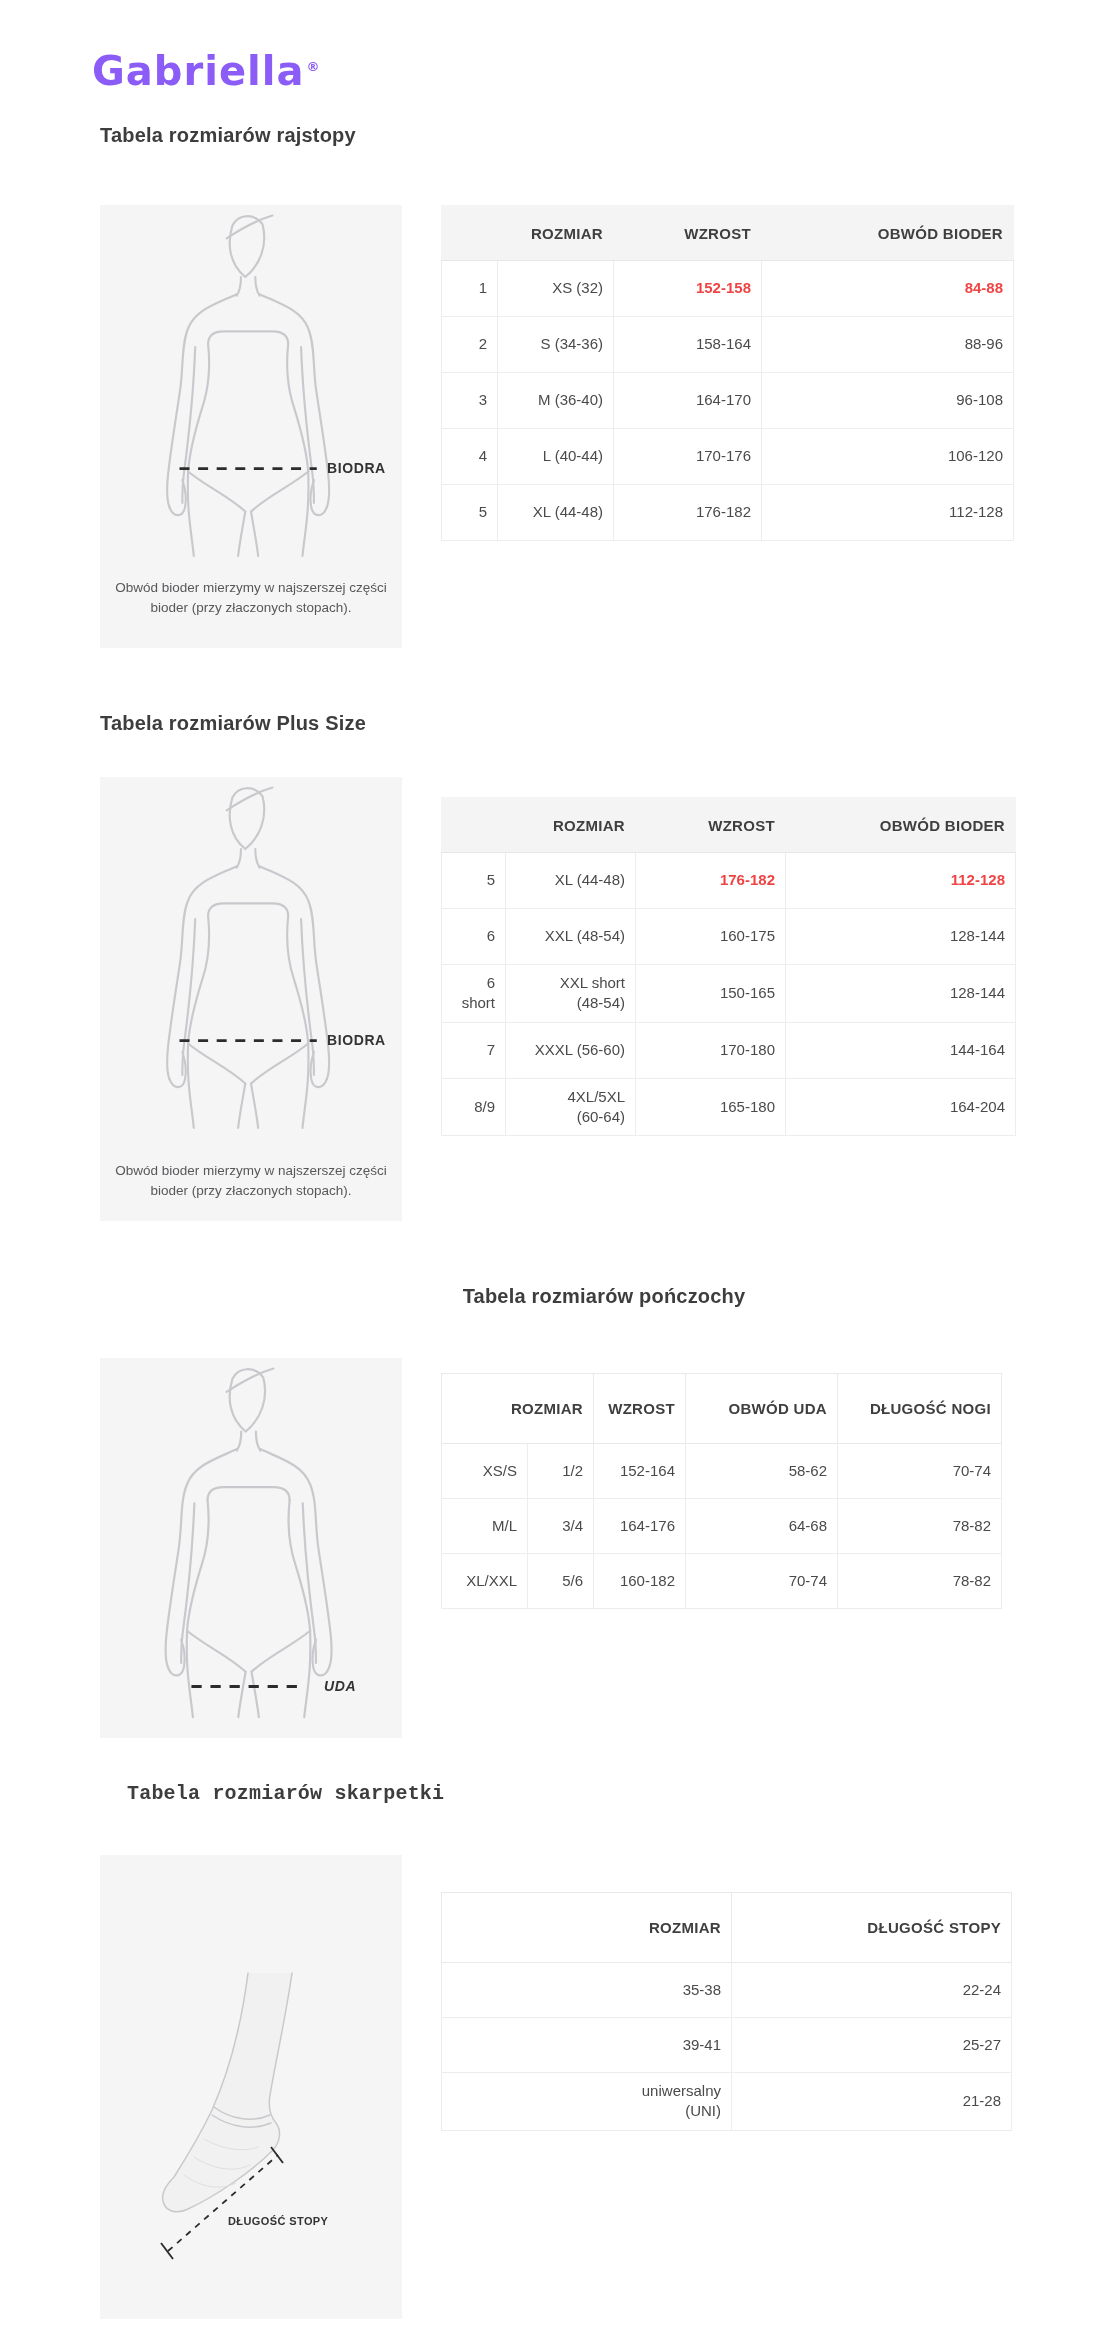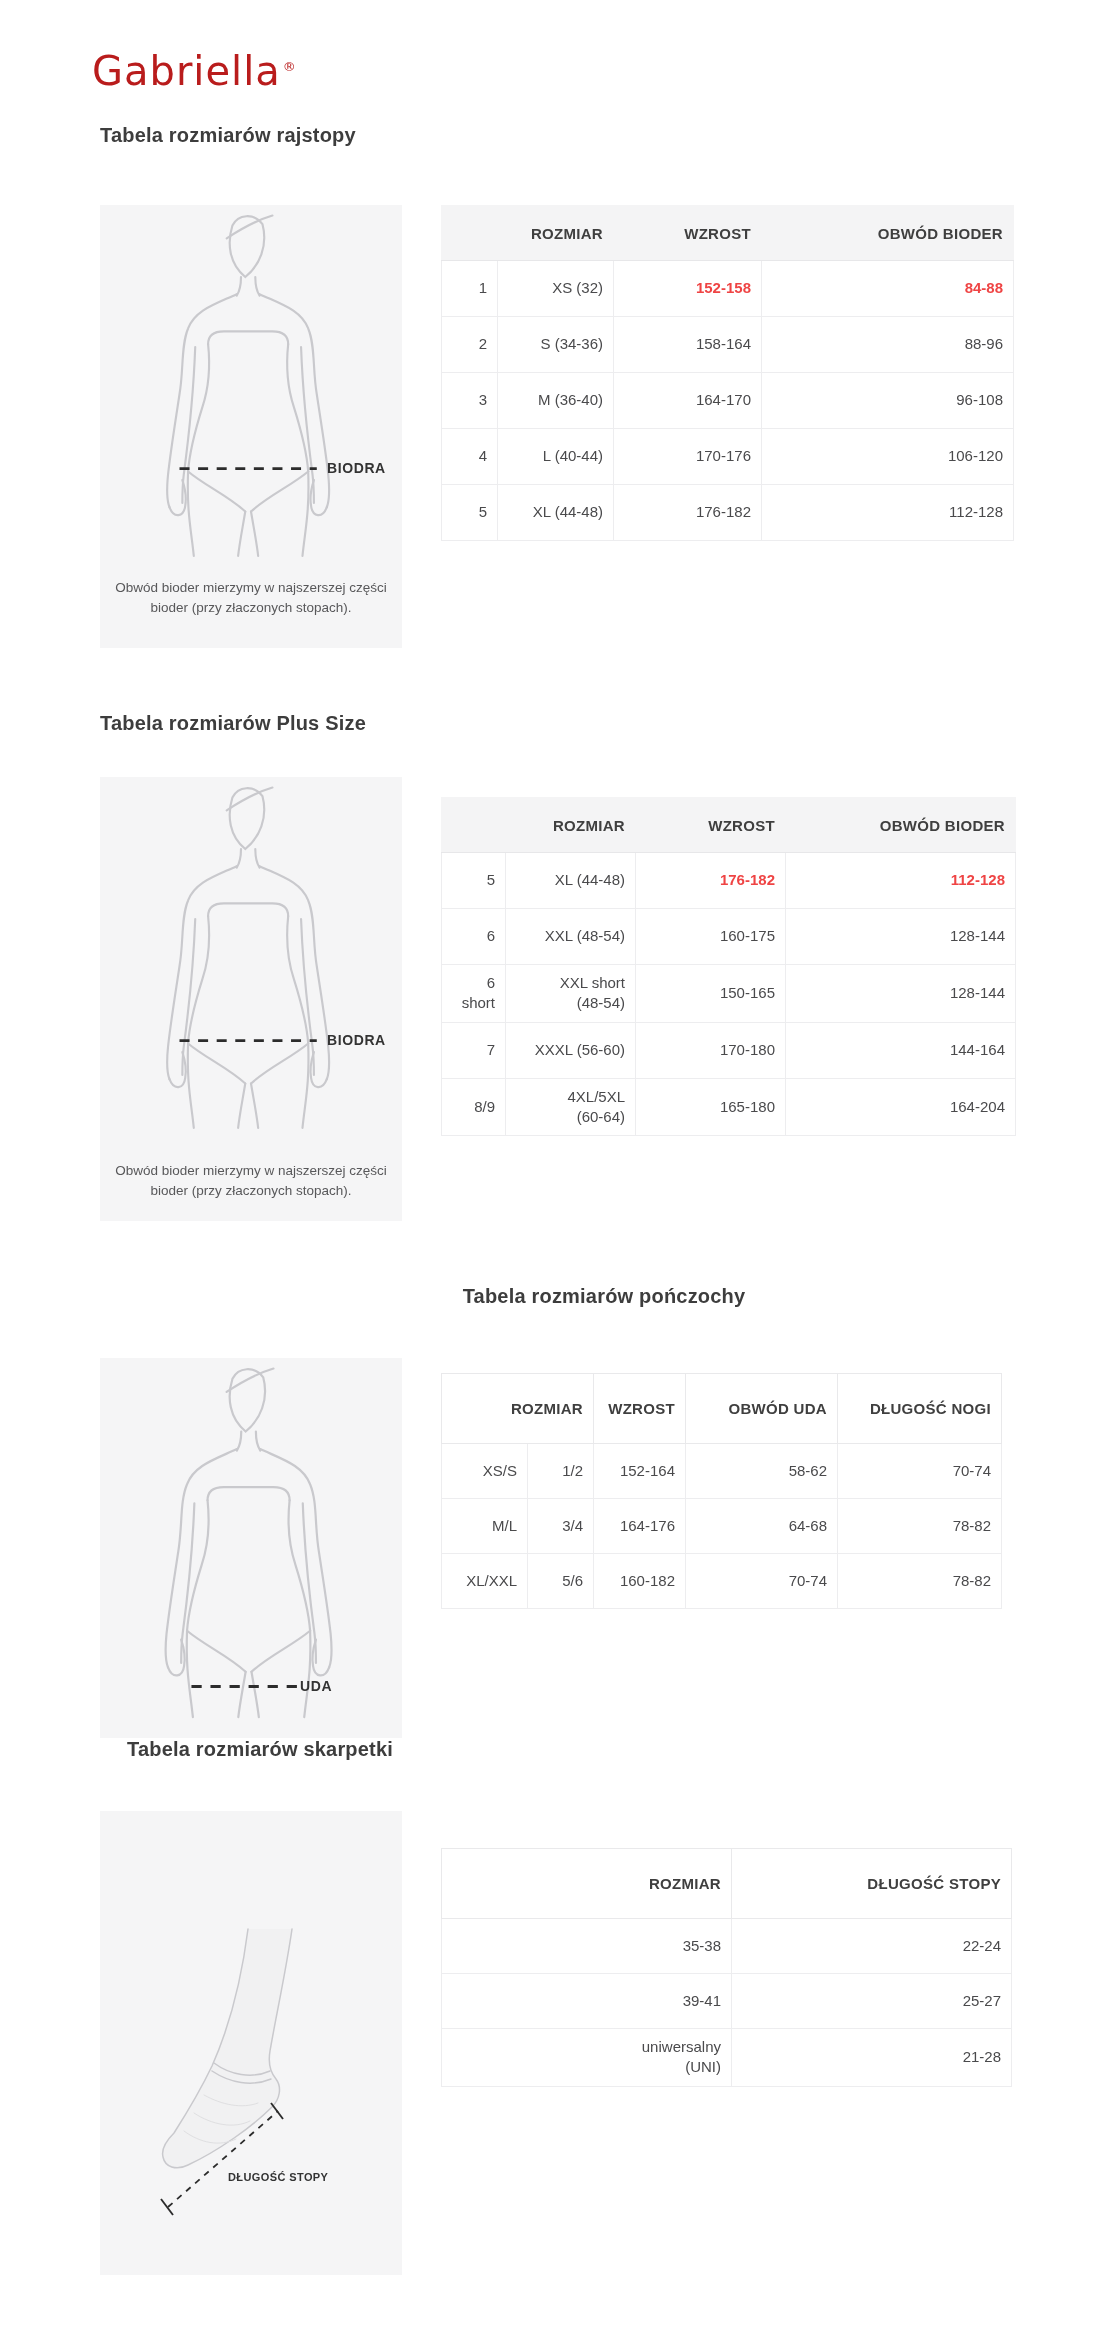--- a/index.html
+++ b/index.html
@@ -1,28 +1,28 @@
 <!DOCTYPE html>
 <html><head>
 <meta charset="utf-8">
 <style>
   * { box-sizing: border-box; }
   html,body { margin:0; padding:0; background:#ffffff; }
   body { font-family:"Liberation Sans", sans-serif; color:#3f3f3f; }
   .page { width:1108px; margin:0 auto; padding:42px 0 40px 0; }
 
-  .logo { margin:6px 0 0 92px; font-family:"DejaVu Sans", sans-serif; font-weight:400;
-          font-size:40px; color:#b91c1c; letter-spacing:1px; }
+  .logo { margin:6px 0 0 92px; font-family:"DejaVu Sans", sans-serif; font-weight:700;
+          font-size:40px; color:#8b5cf6; letter-spacing:1px; }
   .logo .reg { font-size:13px; vertical-align:super; margin-left:2px; }
 
   h2.heading { font-size:20px; font-weight:700; color:#3d3d3d; margin:0 0 0 100px; letter-spacing:0.2px; }
   .sec-1 h2.heading { margin-top:30px; }
   .sec-2 h2.heading { margin-top:64px; }
   .sec-3 h2.heading { margin-top:64px;text-align:center; }
-  .sec-4 h2.heading { margin-left:127px; }
+  .sec-4 h2.heading { margin-top:44px; margin-left:127px;font-family:Liberation Mono, monospace; }
 
   .sec-row { display:flex; align-items:flex-start; margin-left:100px; gap:39px; }
   .sec-1 .sec-row { margin-top:58px; }
   .sec-2 .sec-row { margin-top:42px; }
   .sec-3 .sec-row { margin-top:50px; }
   .sec-4 .sec-row { margin-top:50px; }
 
   .figure-box { width:302px; flex:0 0 302px; background:#f5f5f6; position:relative; overflow:hidden; }
   .fig-1 { height:443px; }
   .fig-2 { height:444px; }
@@ -254,21 +254,21 @@
             <path d="M 126 97 C 124 116 126 129 130 141 C 135 157 139 172 140 186"></path>
             <path d="M 56 186 C 68 196 84 203 96 214"></path>
             <path d="M 140 186 C 128 196 112 203 100 214"></path>
             <path d="M 56 186 C 55 214 58 226 60 245"></path>
             <path d="M 140 186 C 141 214 138 226 136 245"></path>
             <path d="M 96 214 C 94 226 92 236 91 245"></path>
             <path d="M 100 214 C 102 226 104 236 105 245"></path>
           </g>
           <line x1="59" y1="224" x2="131" y2="224" stroke="#2c2c2c" stroke-width="2" stroke-dasharray="7 6"></line>
         </svg>
-        <span class="fig-label" style="left:200px; top:320px;">UDA</span>
+        <span class="fig-label" style="left:224px; top:320px;font-style:italic;">UDA</span>
       </div>
       <div class="table-wrap tw-3">
         <table class="size-table bordered-head">
           <colgroup>
               <col style="width:86px">
               <col style="width:66px">
               <col style="width:92px">
               <col style="width:152px">
               <col style="width:164px">
             </colgroup>

